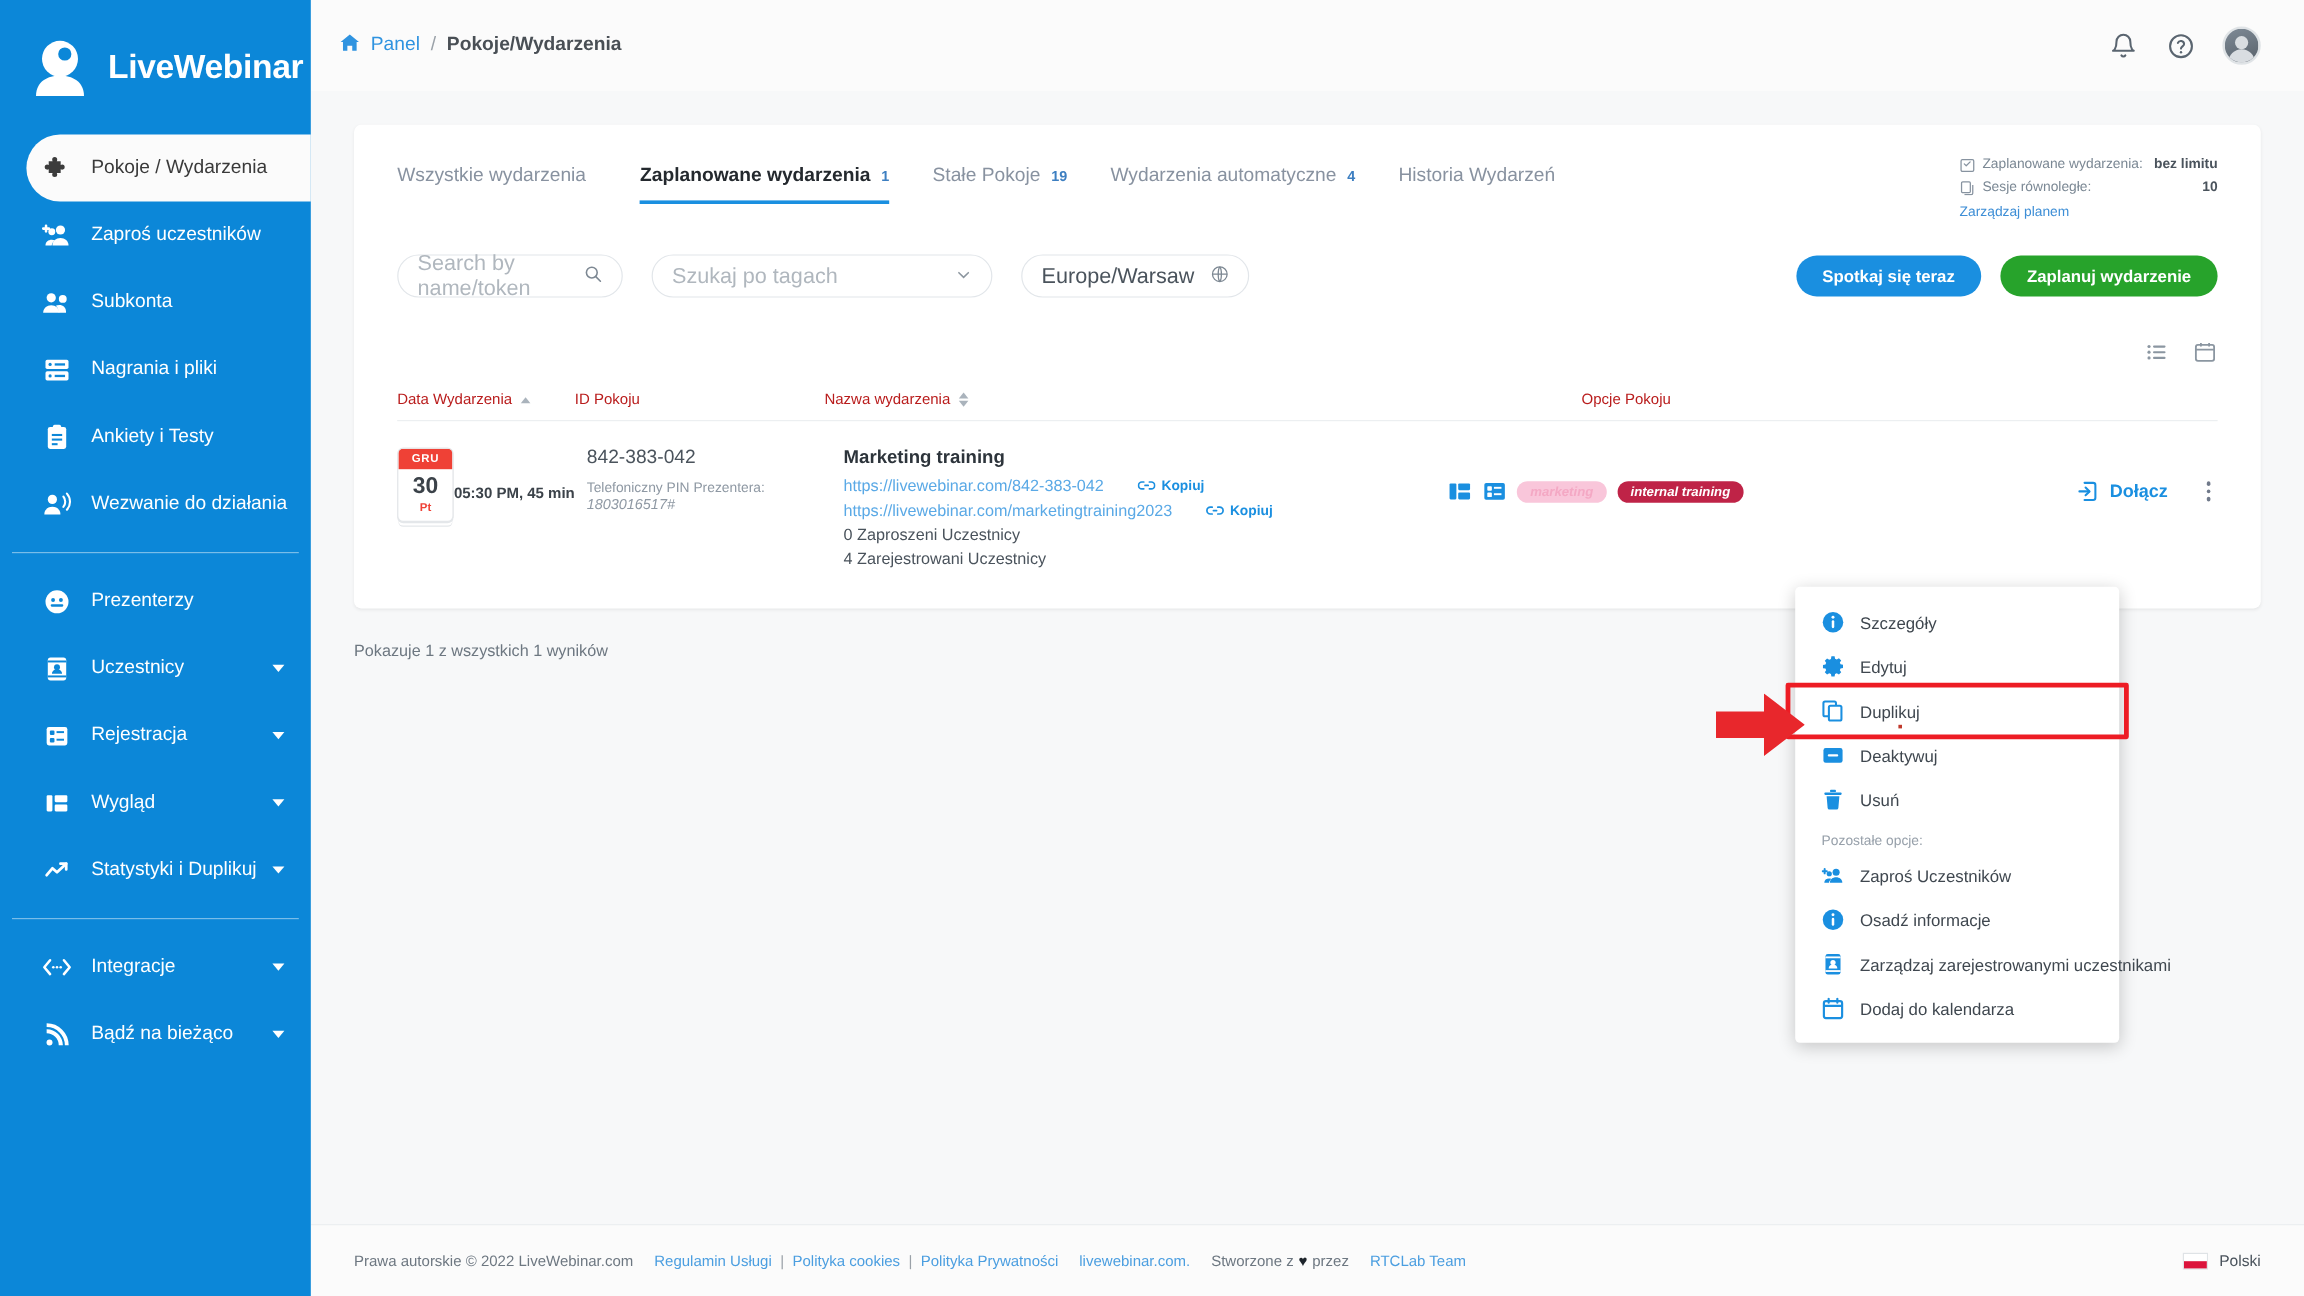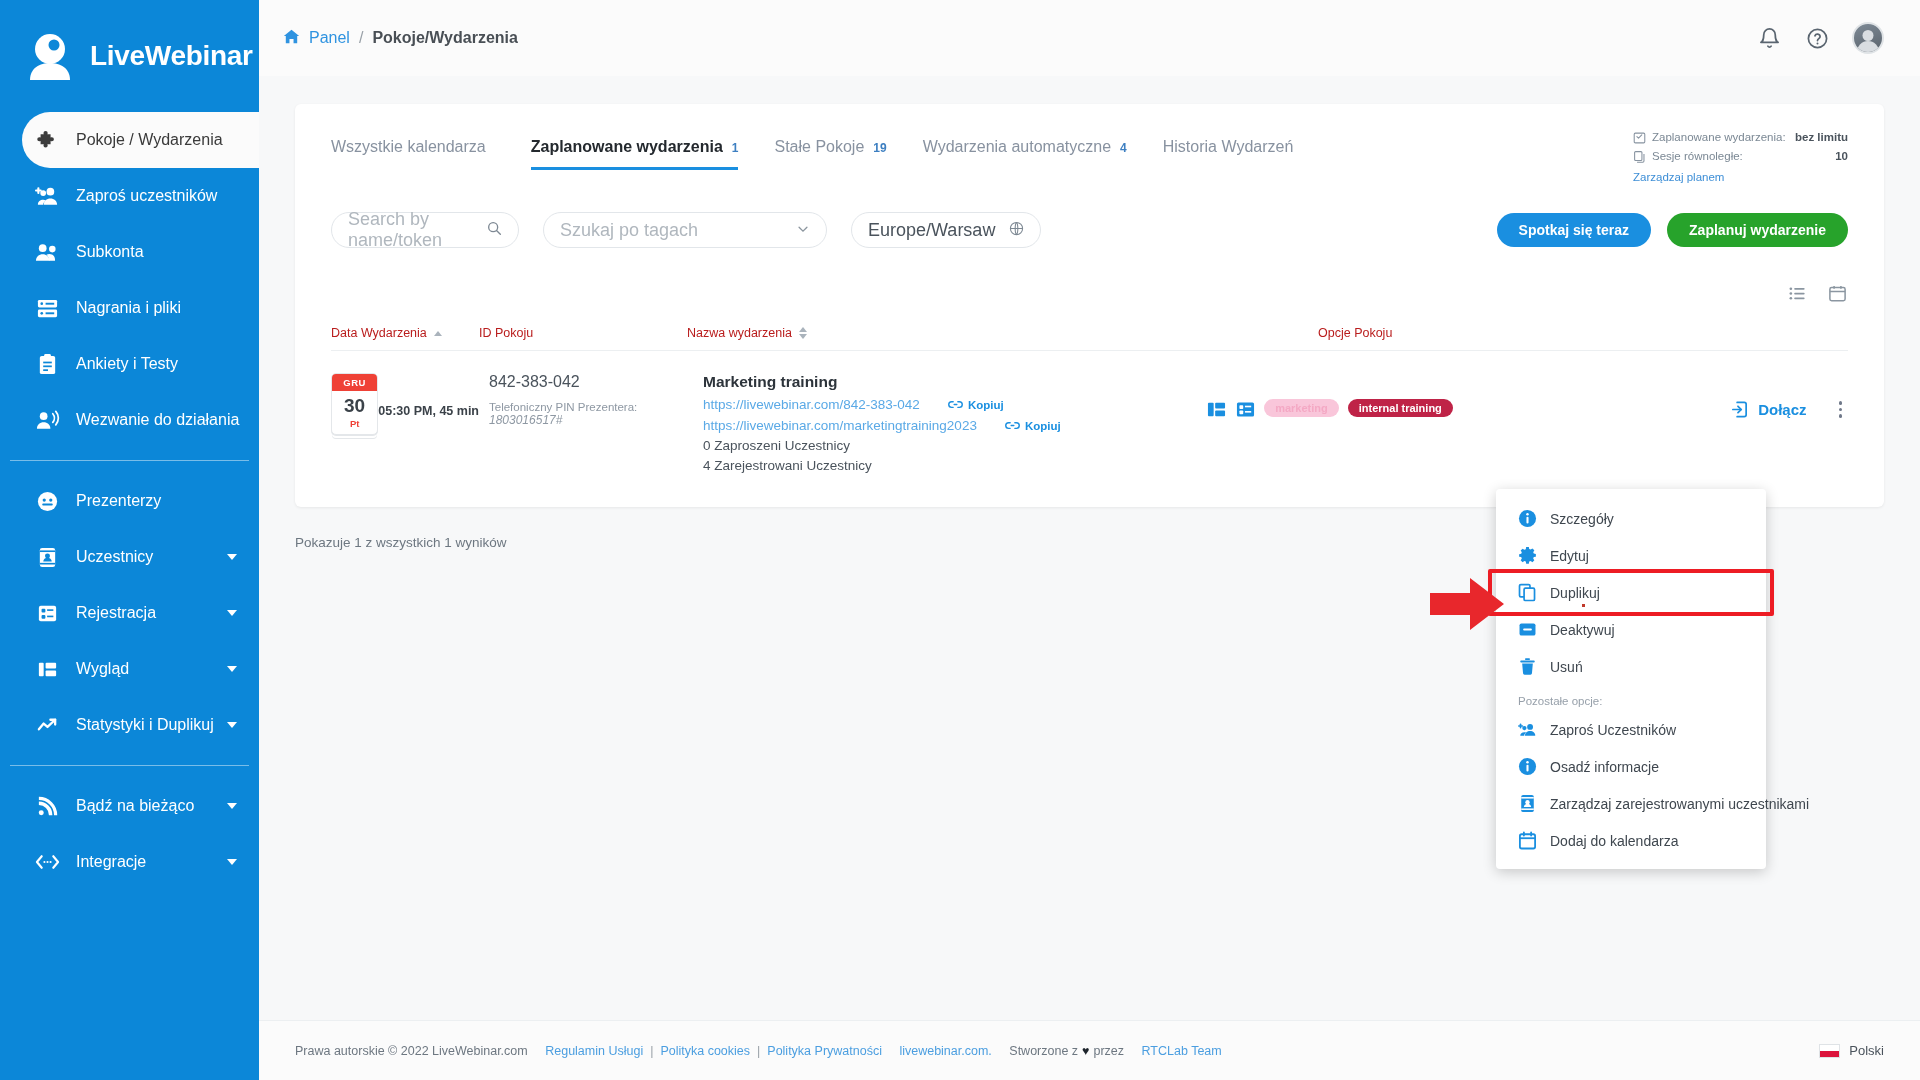--- a/index.html
+++ b/index.html
@@ -163,21 +163,21 @@
   .pin-label { font-size: 11.5px; color: #8e98a3; margin-top: 10px; }
   .pin-val { font-size: 12px; color: #8e98a3; font-style: italic; }
 
   .cell-name { flex: 1 1 auto; padding-left: 16px; }
   .ev-title { font-size: 15.5px; font-weight: bold; color: #2d343b; }
   .ev-url-row { display: flex; align-items: center; gap: 28px; margin-top: 6px; }
   .ev-url { font-size: 13.5px; color: #5aa9e6; cursor: pointer; }
   .copy { display: inline-flex; align-items: center; gap: 5px; color: #1a8fe0; font-size: 11.5px; font-weight: bold; cursor: pointer; }
   .ev-meta { font-size: 13.5px; color: #4a535c; margin-top: 5px; }
 
-  .cell-opts { width: 530px; padding-left: 6px; padding-top: 26px; display: flex; align-items: flex-start; gap: 9px; }
+  .cell-opts { width: 530px; padding-left: 6px; padding-top: 26px; display: flex; align-items: flex-end; gap: 9px; font-style: italic; }
   .opt-ico { width: 20px; height: 20px; cursor: pointer; display: flex; align-items: center; justify-content: center; }
   .tag { border-radius: 11px; font-size: 11px; font-weight: bold; padding: 3px 11px; white-space: nowrap; }
   .tag-marketing { background: #f9c6da; color: #f4a8c4; }
   .tag-internal { background: #bf2347; color: #ffffff; }
 
   .cell-join { margin-left: auto; padding-top: 24px; display: flex; align-items: center; gap: 26px; }
   .join-btn { display: flex; align-items: center; gap: 9px; color: #1a8fe0; font-size: 15px; font-weight: bold; cursor: pointer; }
   .kebab { display: flex; flex-direction: column; gap: 3px; cursor: pointer; padding: 4px 6px; }
   .kebab i { width: 3.5px; height: 3.5px; border-radius: 50%; background: #70798a; display: block; }
 
@@ -374,41 +374,41 @@
         <span class="nav-label">Statystyki i Duplikuj</span>
         <span class="caret"></span>
       </div>
     </div>
 
     <div class="nav-sep"></div>
 
     <div class="nav-group">
       <div class="nav-item">
         <span class="ico">
-          <svg viewBox="0 0 24 24" width="23" height="23" fill="#ffffff">
-            <circle cx="5.5" cy="18.5" r="2.6"></circle>
-            <path d="M3 10.5a10.5 10.5 0 0 1 10.5 10.5h3.6A14.1 14.1 0 0 0 3 6.9z"></path>
-            <path d="M3 3.5A17.5 17.5 0 0 1 20.5 21" fill="none" stroke="#fff" stroke-width="3.3"></path>
-          </svg>
-        </span>
-        <span class="nav-label">Bądź na bieżąco</span>
-        <span class="caret"></span>
-      </div>
-
-      <div class="nav-item">
-        <span class="ico">
           <svg viewBox="0 0 26 20" width="25" height="20" fill="none" stroke="#ffffff" stroke-width="2.2" stroke-linecap="round" stroke-linejoin="round">
             <path d="M7 4L2 10l5 6"></path>
               <path d="M19 4l5 6-5 6"></path>
             <circle cx="9.8" cy="10" r="1.1" fill="#fff" stroke="none"></circle>
             <circle cx="13" cy="10" r="1.1" fill="#fff" stroke="none"></circle>
             <circle cx="16.2" cy="10" r="1.1" fill="#fff" stroke="none"></circle>
           </svg>
         </span>
         <span class="nav-label">Integracje</span>
+        <span class="caret"></span>
+      </div>
+
+      <div class="nav-item">
+        <span class="ico">
+          <svg viewBox="0 0 24 24" width="23" height="23" fill="#ffffff">
+            <circle cx="5.5" cy="18.5" r="2.6"></circle>
+            <path d="M3 10.5a10.5 10.5 0 0 1 10.5 10.5h3.6A14.1 14.1 0 0 0 3 6.9z"></path>
+            <path d="M3 3.5A17.5 17.5 0 0 1 20.5 21" fill="none" stroke="#fff" stroke-width="3.3"></path>
+          </svg>
+        </span>
+        <span class="nav-label">Bądź na bieżąco</span>
         <span class="caret"></span>
       </div>
     </div>
 
     <div class="sidebar-spacer"></div>
   </aside>
 
   <div class="main">
 
     <header class="topbar">
@@ -439,21 +439,21 @@
         <span class="avatar"></span>
       </div>
     </header>
 
     <div class="content">
       <section class="card">
 
         <div class="tabs-row">
           <div class="tabs">
             <div class="tab">
-              <span>Wszystkie kalendarza</span>
+              <span>Wszystkie wydarzenia</span>
               <span class="cnt"></span>
             </div>
             <div class="tab active">
               <span>Zaplanowane wydarzenia</span>
               <span class="cnt">1</span>
             </div>
             <div class="tab">
               <span>Stałe Pokoje</span>
               <span class="cnt">19</span>
             </div>

